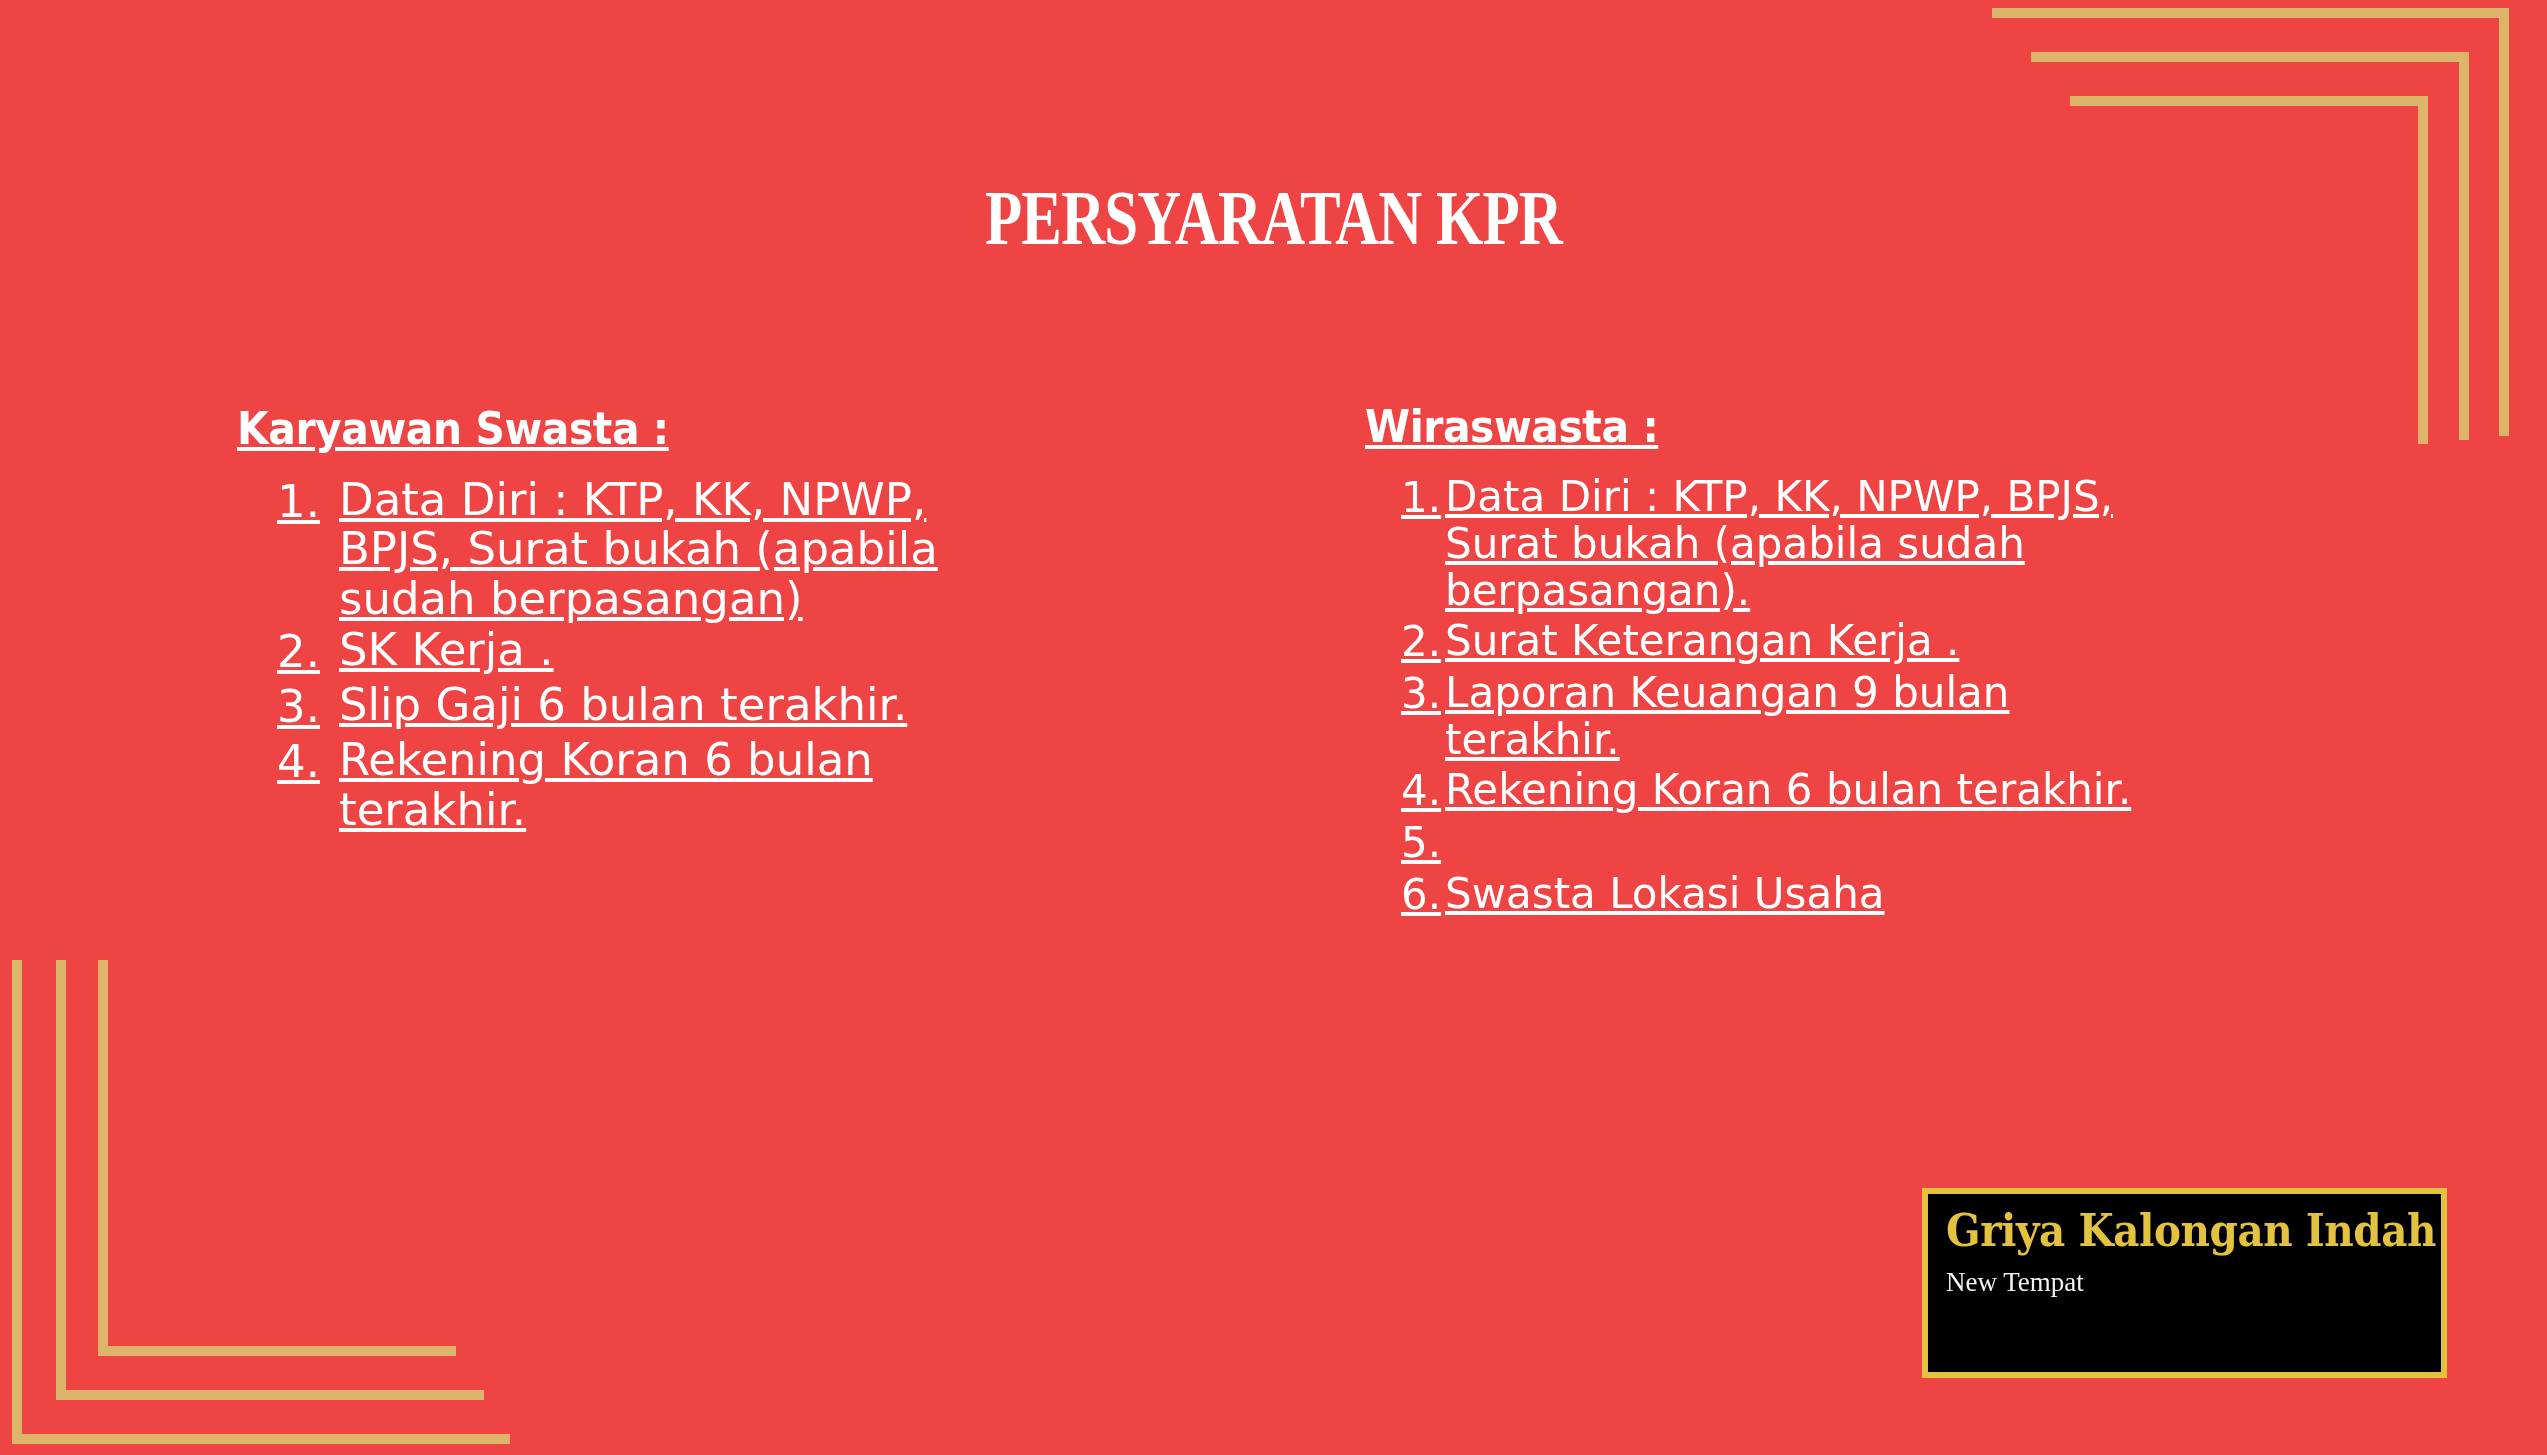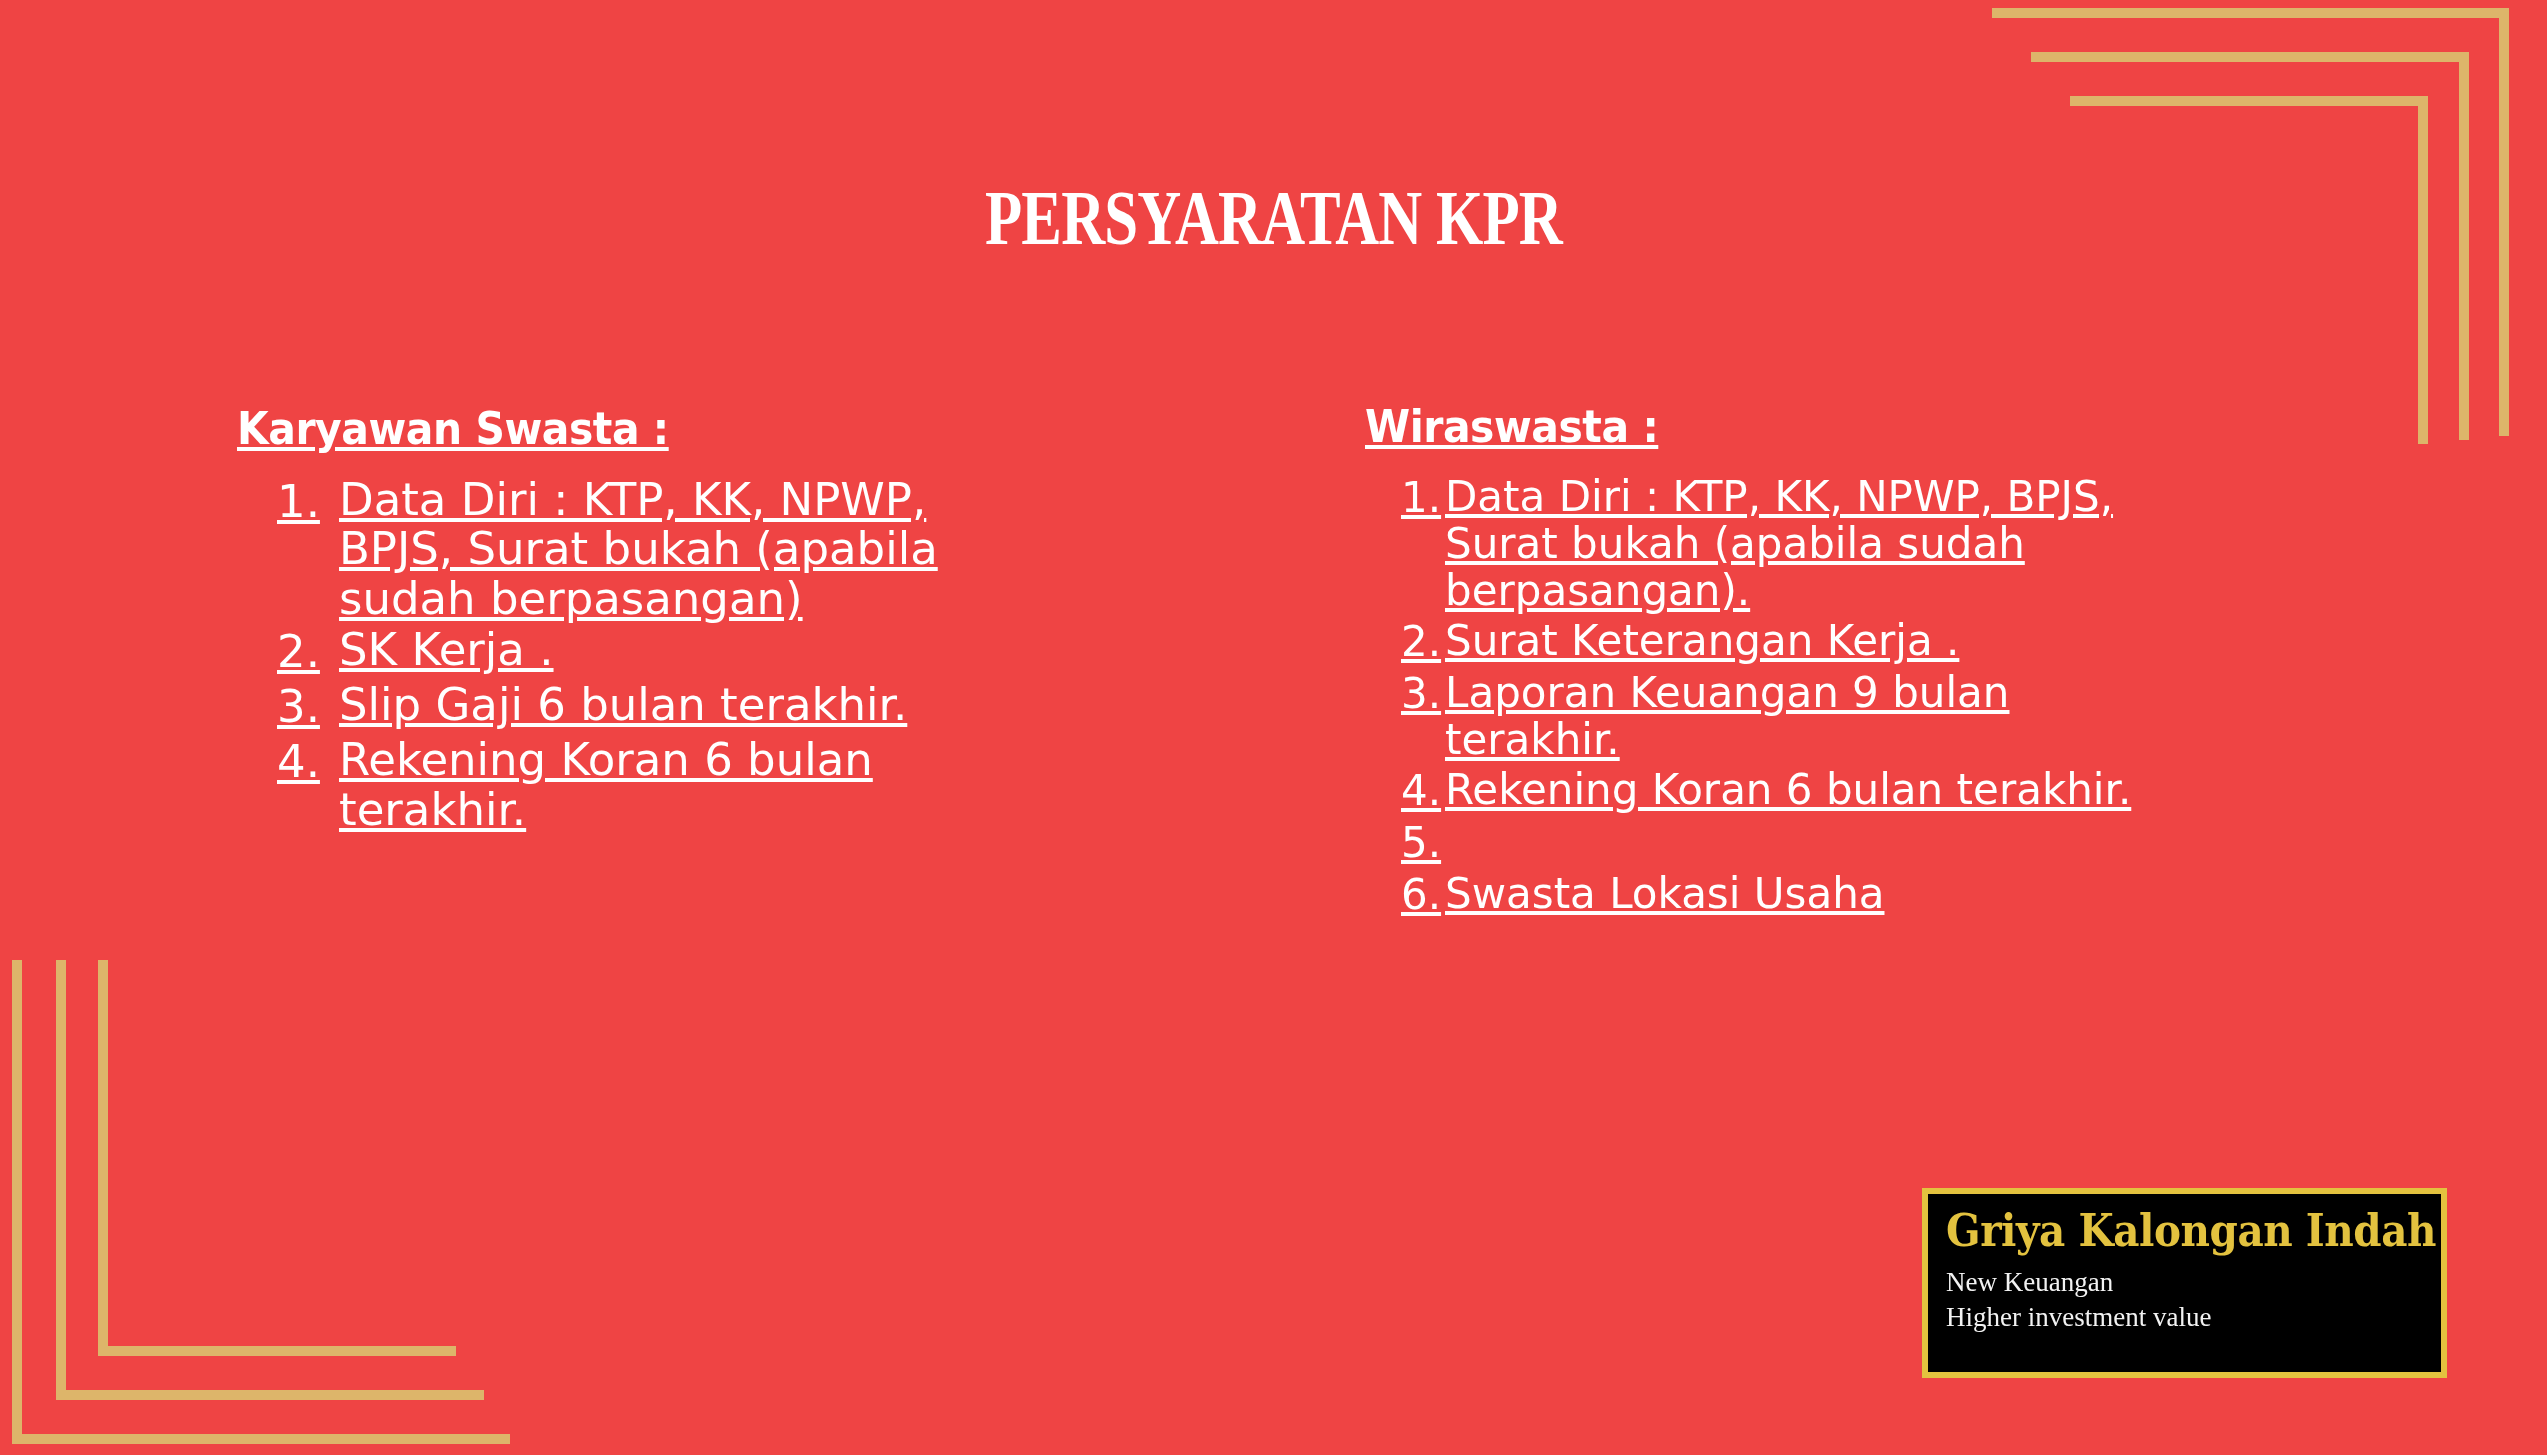--- a/index.html
+++ b/index.html
@@ -215,18 +215,17 @@
       </li>
       <li class="list-item">
         <span class="item-number">6.</span>
         <span class="item-text">Swasta Lokasi Usaha</span>
       </li>
     </ol>
   </div>
 
   <div id="logo-box">
     <div id="logo-title">Griya Kalongan Indah</div>
-    <div class="logo-tagline">New Keuangan</div>
-    <div class="logo-tagline">Higher investment value</div>
+    <div class="logo-tagline">New Tempat</div>
   </div>
 
 </div>
 
 
 </body></html>

